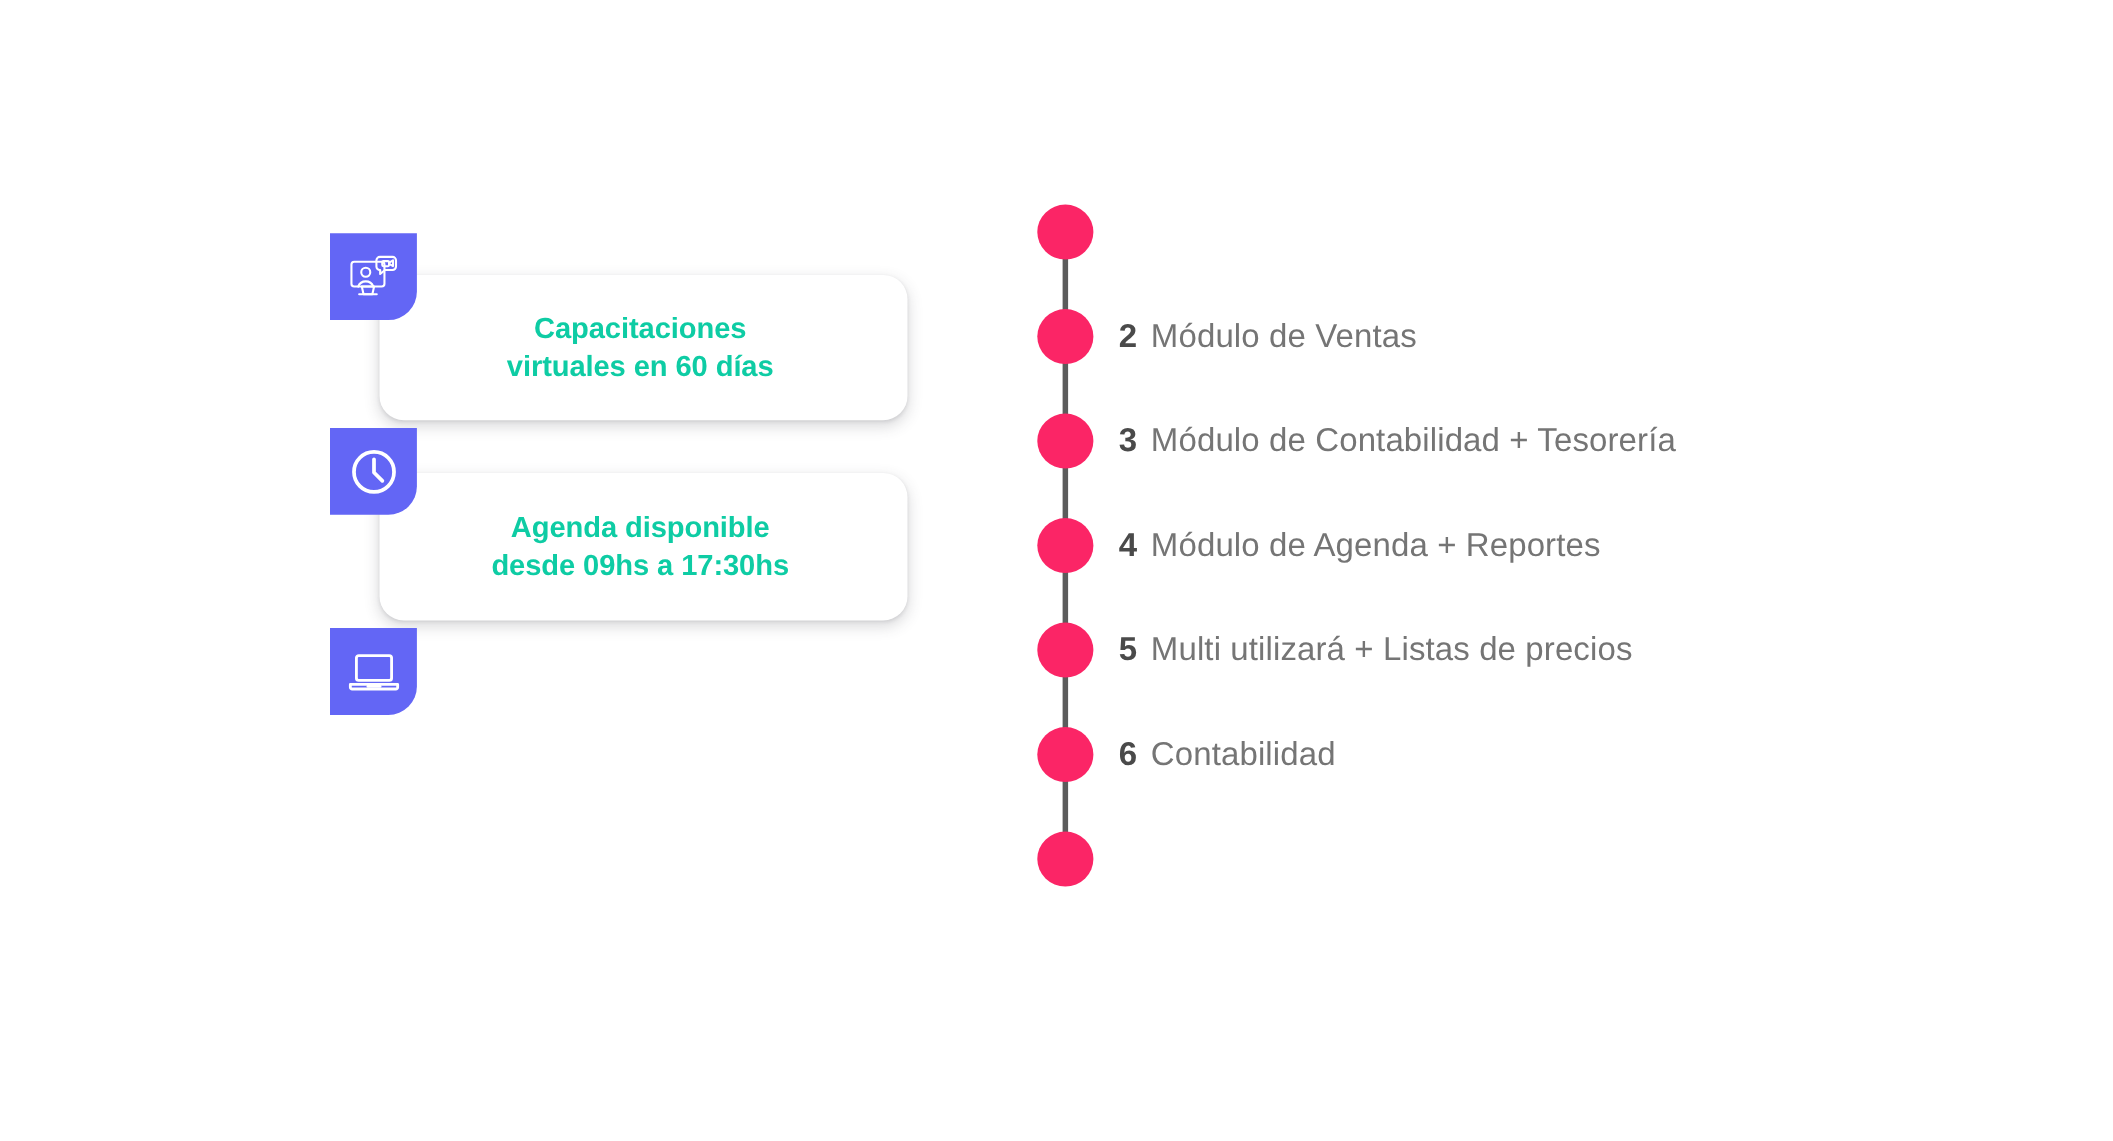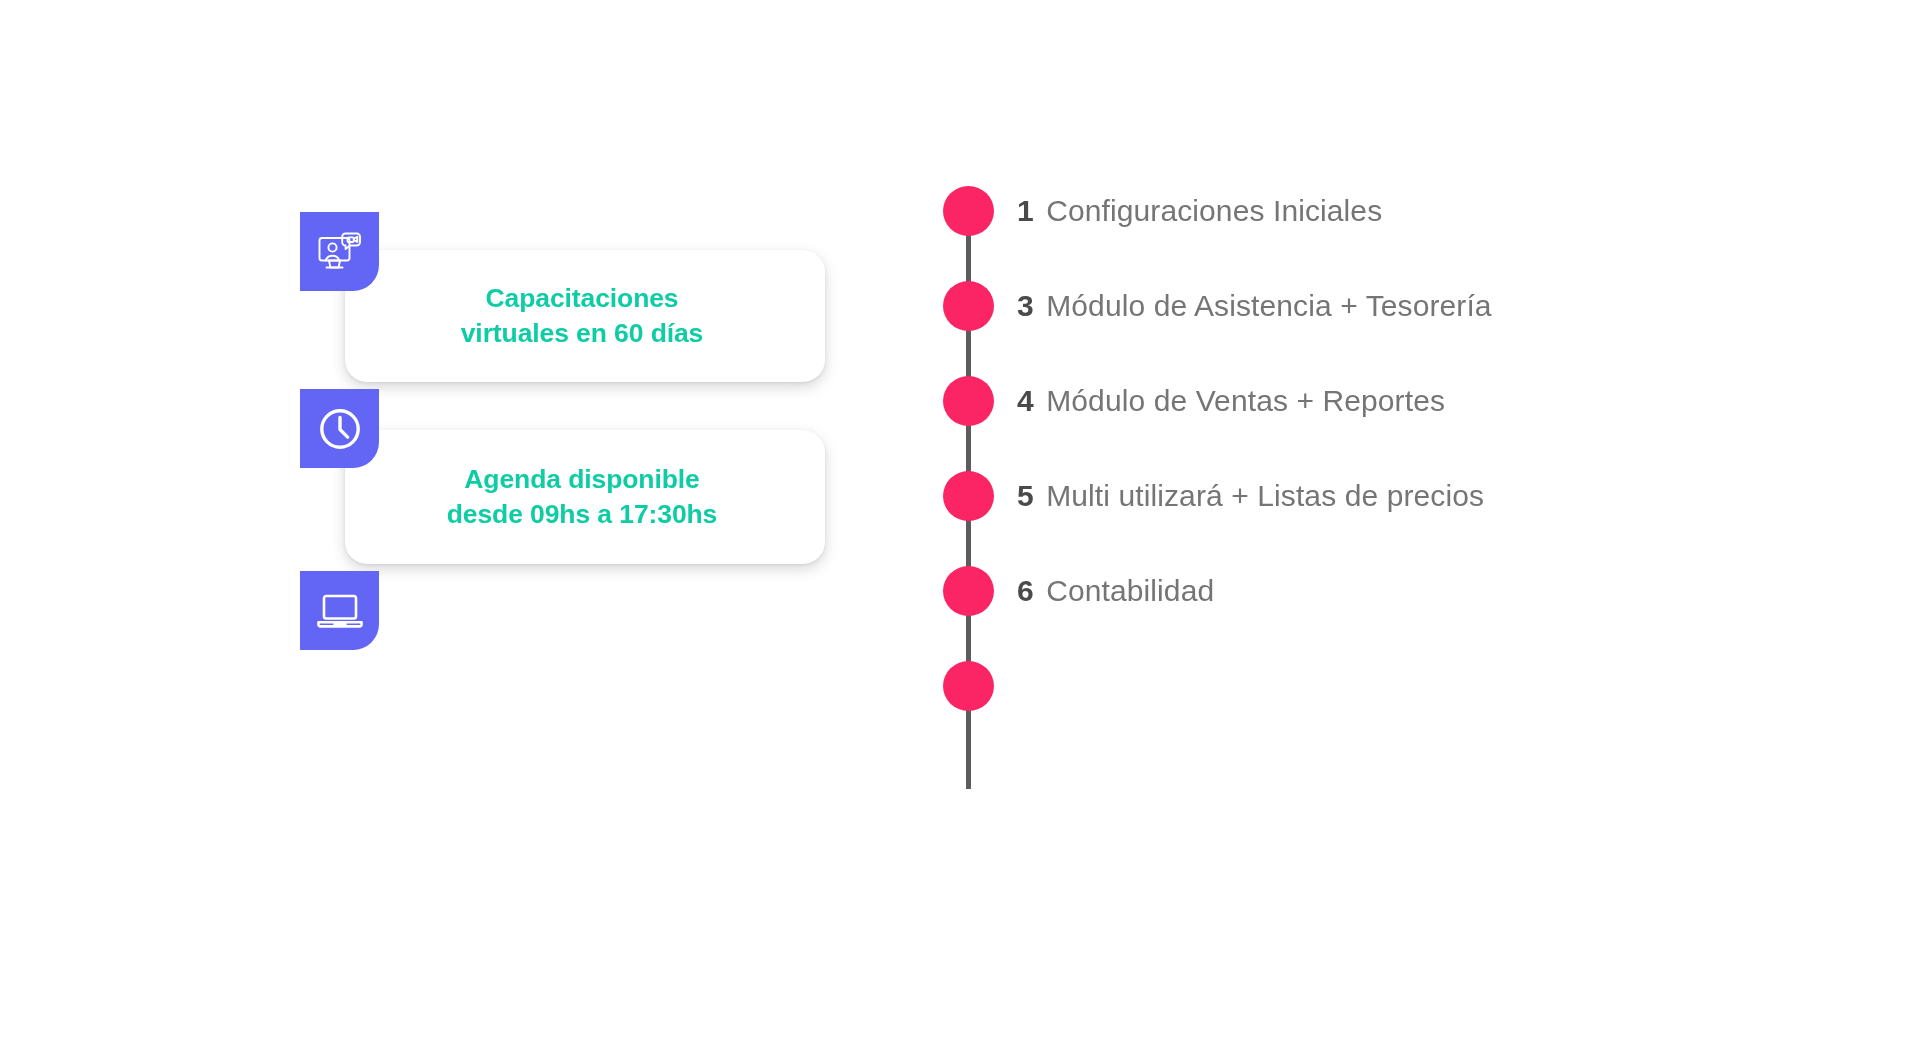--- a/index.html
+++ b/index.html
@@ -171,32 +171,35 @@
     </div>
 
   </div>
 
   <div class="timeline">
 
     <div class="tl-track"></div>
 
     <div class="tl-item">
       <span class="tl-dot"></span>
-      <span class="tl-label"><b class="tl-num">1 </b><span>Configuraciones Iniciales</span></span>
-    </div>
-
-
-    <div class="tl-item">
-      <span class="tl-dot"></span>
-      <span class="tl-label"><b class="tl-num">3 </b><span>Módulo de Asistencia + Tesorería</span></span>
-    </div>
-
-    <div class="tl-item">
-      <span class="tl-dot"></span>
-      <span class="tl-label"><b class="tl-num">4 </b><span>Módulo de Ventas + Reportes</span></span>
+    </div>
+
+    <div class="tl-item">
+      <span class="tl-dot"></span>
+      <span class="tl-label"><b class="tl-num">2 </b><span>Módulo de Ventas</span></span>
+    </div>
+
+    <div class="tl-item">
+      <span class="tl-dot"></span>
+      <span class="tl-label"><b class="tl-num">3 </b><span>Módulo de Contabilidad + Tesorería</span></span>
+    </div>
+
+    <div class="tl-item">
+      <span class="tl-dot"></span>
+      <span class="tl-label"><b class="tl-num">4 </b><span>Módulo de Agenda + Reportes</span></span>
     </div>
 
     <div class="tl-item">
       <span class="tl-dot"></span>
       <span class="tl-label"><b class="tl-num">5 </b><span>Multi utilizará + Listas de precios</span></span>
     </div>
 
     <div class="tl-item">
       <span class="tl-dot"></span>
       <span class="tl-label"><b class="tl-num">6 </b><span>Contabilidad</span></span>

